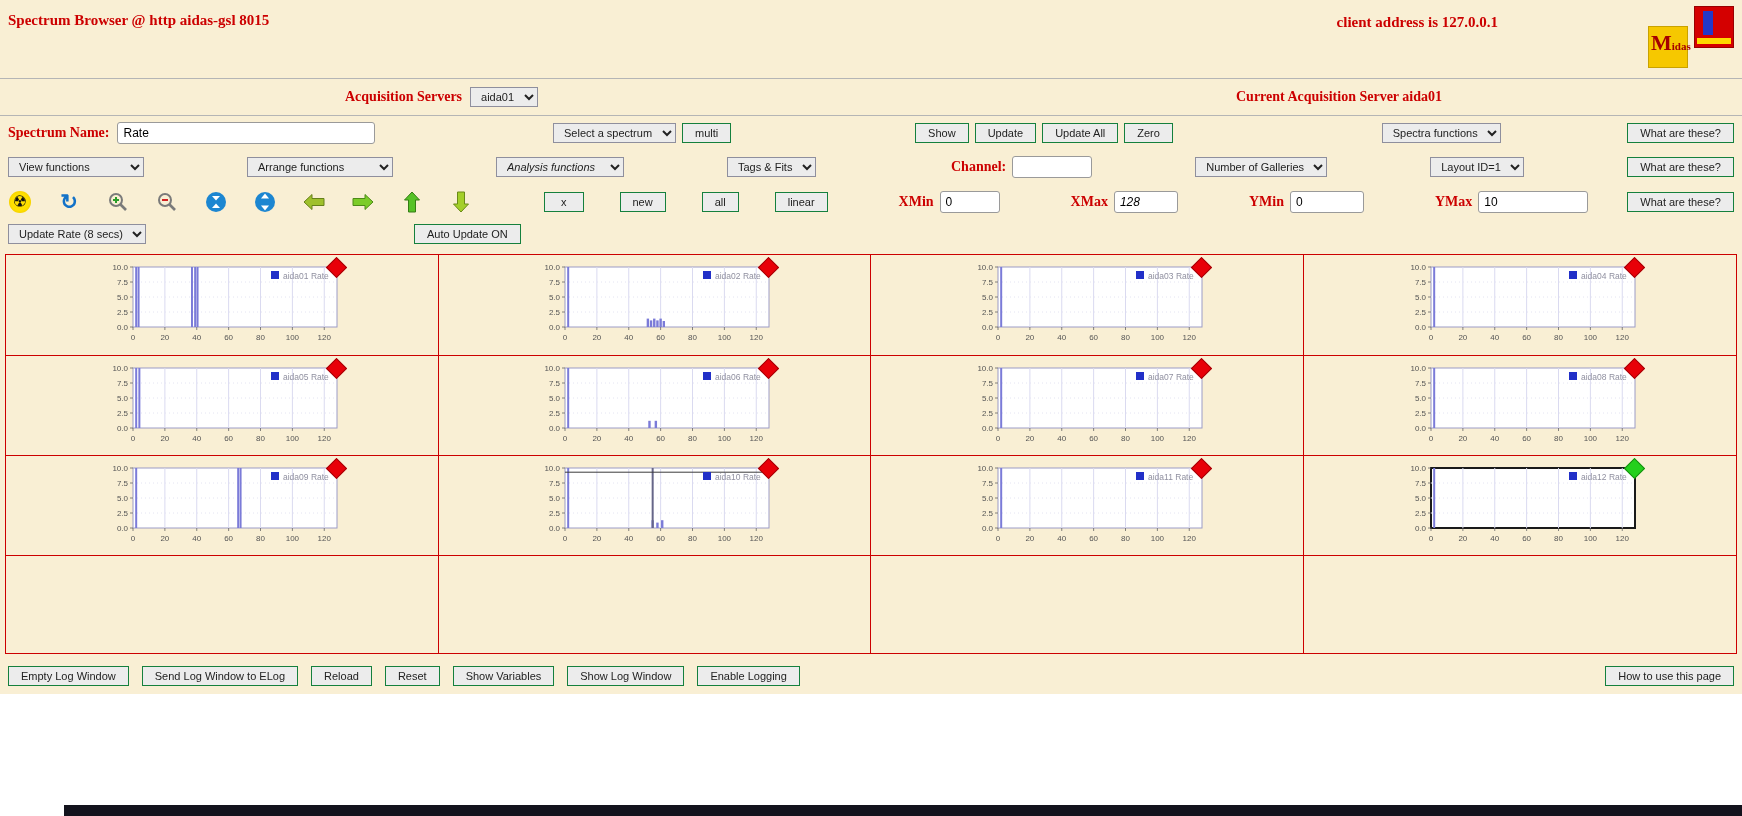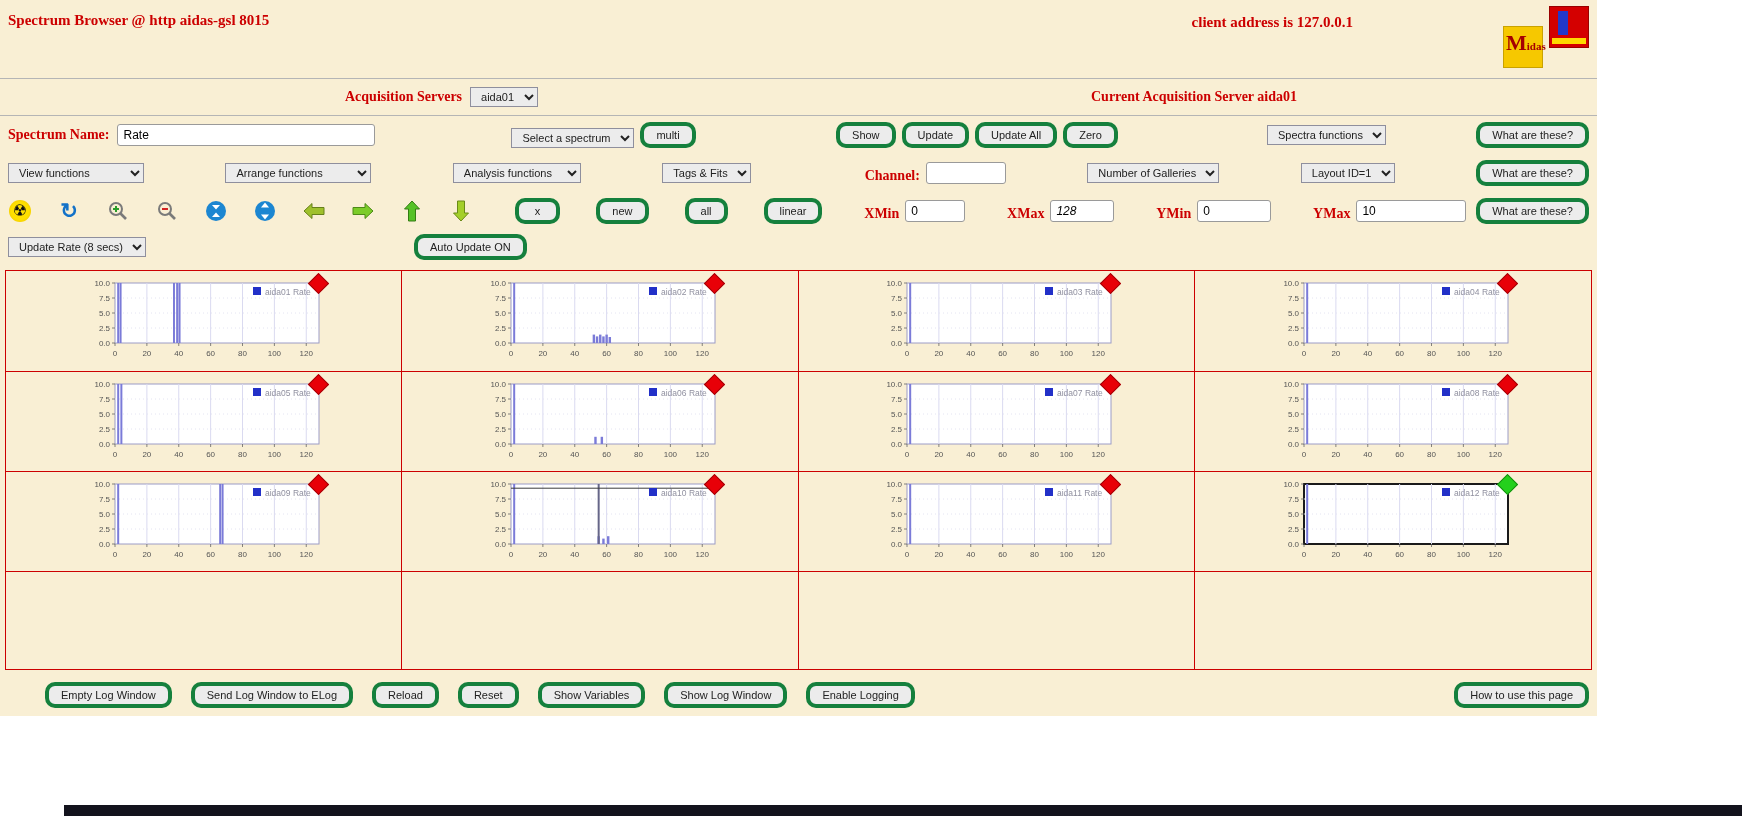--- a/index.html
+++ b/index.html
@@ -1,61 +1,61 @@
 <!DOCTYPE html>
 <html><head>
 <meta charset="utf-8">
 <style>
   html,body{margin:0;padding:0;}
   body{width:1742px;height:816px;position:relative;background:#fff;font-family:"Liberation Sans",sans-serif;overflow:hidden;}
-  .page{background:#f9efd4;width:1597px;box-sizing:border-box;padding-bottom:8px;}
+  .page{background:#f9efd4;width:1742px;box-sizing:border-box;padding-bottom:8px;}
   .rlabel{color:#cc0000;font-family:"Liberation Serif",serif;font-weight:bold;font-size:14px;}
   hr.rule{border:none;border-top:1px solid #b5b5b5;margin:0;}
   
   .header-row{display:flex;align-items:flex-start;padding:12px 8px 10px 8px;}
   .title{font-family:"Liberation Serif",serif;color:#cc0000;font-weight:bold;font-size:15px;flex:1;}
   .client{font-family:"Liberation Serif",serif;color:#cc0000;font-weight:bold;font-size:15px;margin-right:150px;margin-top:2px;}
   .logos{display:flex;gap:6px;margin-top:-6px;}
   .logo{width:40px;height:42px;box-sizing:border-box;}
   .logo.midas{background:#f6c800;color:#a50000;font-family:"Liberation Serif",serif;font-weight:bold;font-size:11px;padding:3px 2px;border:1px solid #c9a200;margin-top:20px;}
   .logo.midas::first-letter{font-size:22px;}
   .logo.fair{background:#d40000;position:relative;border:1px solid #900;}
   .logo.fair .blue{position:absolute;left:8px;top:4px;width:10px;height:24px;background:#2338c8;}
   .logo.fair .band{position:absolute;left:2px;bottom:3px;right:2px;height:6px;background:#ffd900;}
   
   .row{display:flex;align-items:center;padding:6px 8px;}
   .acq-row{padding:8px 0;}
   .acq-left{margin-left:345px;display:flex;align-items:center;gap:8px;}
   .acq-current{margin-left:auto;margin-right:300px;}
   .sp{flex-grow:1;}
-  .btn{background:#ececec;border:4px solid #15803d;border-radius:10px;padding:3px 12px;font-size:11px;font-family:"Liberation Sans",sans-serif;color:#222;cursor:pointer;white-space:nowrap;}
+  .btn{background:#ececec;border:1px solid #15803d;border-radius:0;padding:3px 12px;font-size:11px;font-family:"Liberation Sans",sans-serif;color:#222;cursor:pointer;white-space:nowrap;}
   .sel{background:#ececec;border:1px solid #8f8f9d;border-radius:0;padding:2px 6px;font-size:11px;font-family:"Liberation Sans",sans-serif;color:#222;}
   .txt{background:#fff;border:1px solid #9a9a9a;border-radius:3px;padding:3px 5px;font-size:12px;font-family:"Liberation Sans",sans-serif;}
   .name-input{width:246px;}
   .channel-input{width:68px;}
   .xmin-input{width:48px;}.xmax-input{width:52px;font-style:italic;}.ymin-input{width:62px;}.ymax-input{width:98px;}
-  .group{display:flex;align-items:flex-end;gap:6px;padding-left:32px;}
+  .group{display:flex;align-items:center;gap:6px;padding-left:32px;}
   .functions-row,.controls-row{justify-content:space-between;}
   .icons{display:flex;align-items:center;gap:25px;}
   .icon{display:inline-flex;align-items:center;justify-content:center;width:24px;height:24px;cursor:pointer;}
   .rad{width:22px;height:22px;border-radius:50%;background:radial-gradient(circle,#ffe000 55%,#e5b900 100%);color:#111;font-size:16px;line-height:22px;text-align:center;display:inline-block;}
   .refresh{color:#1372c8;font-size:21px;font-weight:bold;line-height:22px;}
   .xbuttons{display:flex;gap:36px;}
   .update-row{gap:268px;padding:4px 8px 8px 8px;}
   
   .grid{margin:2px 5px 0 5px;border:1px solid #cc0000;display:grid;grid-template-columns:repeat(4,1fr);grid-template-rows:101px 100px 100px 97px;background:#f9efd4;}
   .cell{border-right:1px solid #cc0000;border-bottom:1px solid #cc0000;position:relative;display:flex;align-items:center;justify-content:center;overflow:hidden;}
   .cell:nth-child(4n){border-right:none;}
   .cell:nth-child(n+13){border-bottom:none;}
   .chartwrap{position:relative;width:246px;height:88px;}
   .diamond{position:absolute;width:13px;height:13px;top:-1px;right:1px;transform:rotate(45deg);background:#e80008;border:1px solid #a00006;}
   .diamond.green{background:#24d01c;border-color:#148a0e;}
   
   .footer-row{display:flex;justify-content:space-between;align-items:center;padding:12px 8px 0 8px;}
-  .fgroup{display:flex;gap:19px;margin-left:37px;}
+  .fgroup{display:flex;gap:13px;}
   .last-updated{text-align:right;padding:10px 10px 0 0;font-size:14px;}
   .log-strip{position:absolute;bottom:0;left:64px;right:0;height:11px;background:#13131d;}
 </style>
 </head>
 <body>
 
 <div class="page">
 
   <div class="header-row">
     <div class="title">Spectrum Browser @ http aidas-gsl 8015</div>
@@ -108,21 +108,21 @@
     <button class="btn">What are these?</button>
   </div>
 
   <div class="row functions-row">
     <select class="sel" style="width:136px;">
       <option>View functions</option>
     </select>
     <select class="sel" style="width:146px;">
       <option>Arrange functions</option>
     </select>
-    <select class="sel" style="width:128px;">
+    <select class="sel" style="width:128px;font-style:italic;">
       <option>Analysis functions</option>
     </select>
     <select class="sel">
       <option>Tags &amp; Fits</option>
     </select>
     <div class="group">
       <span class="rlabel">Channel:</span>
       <input class="txt channel-input" value="" style="">
     </div>
     <select class="sel">

